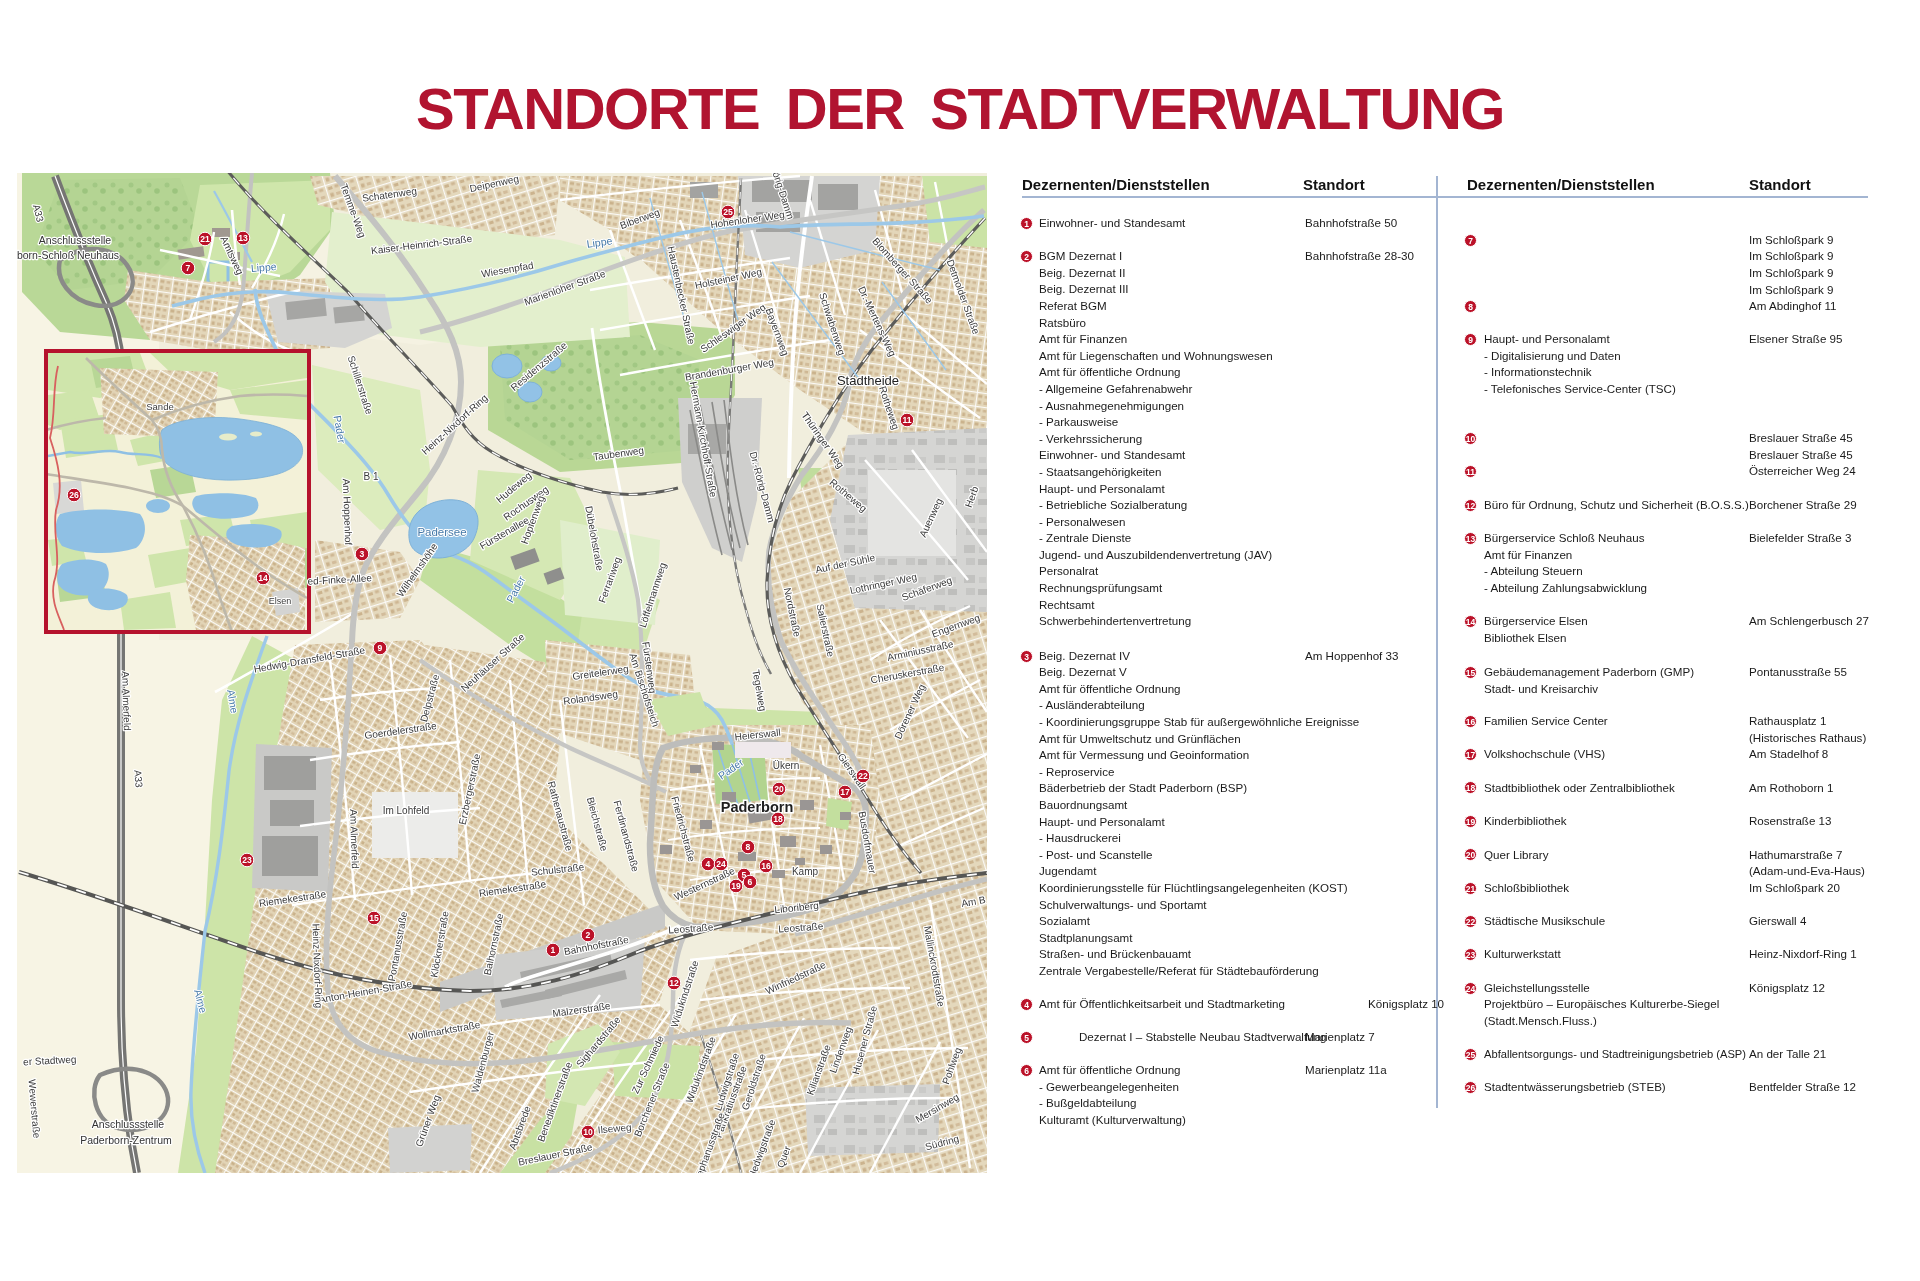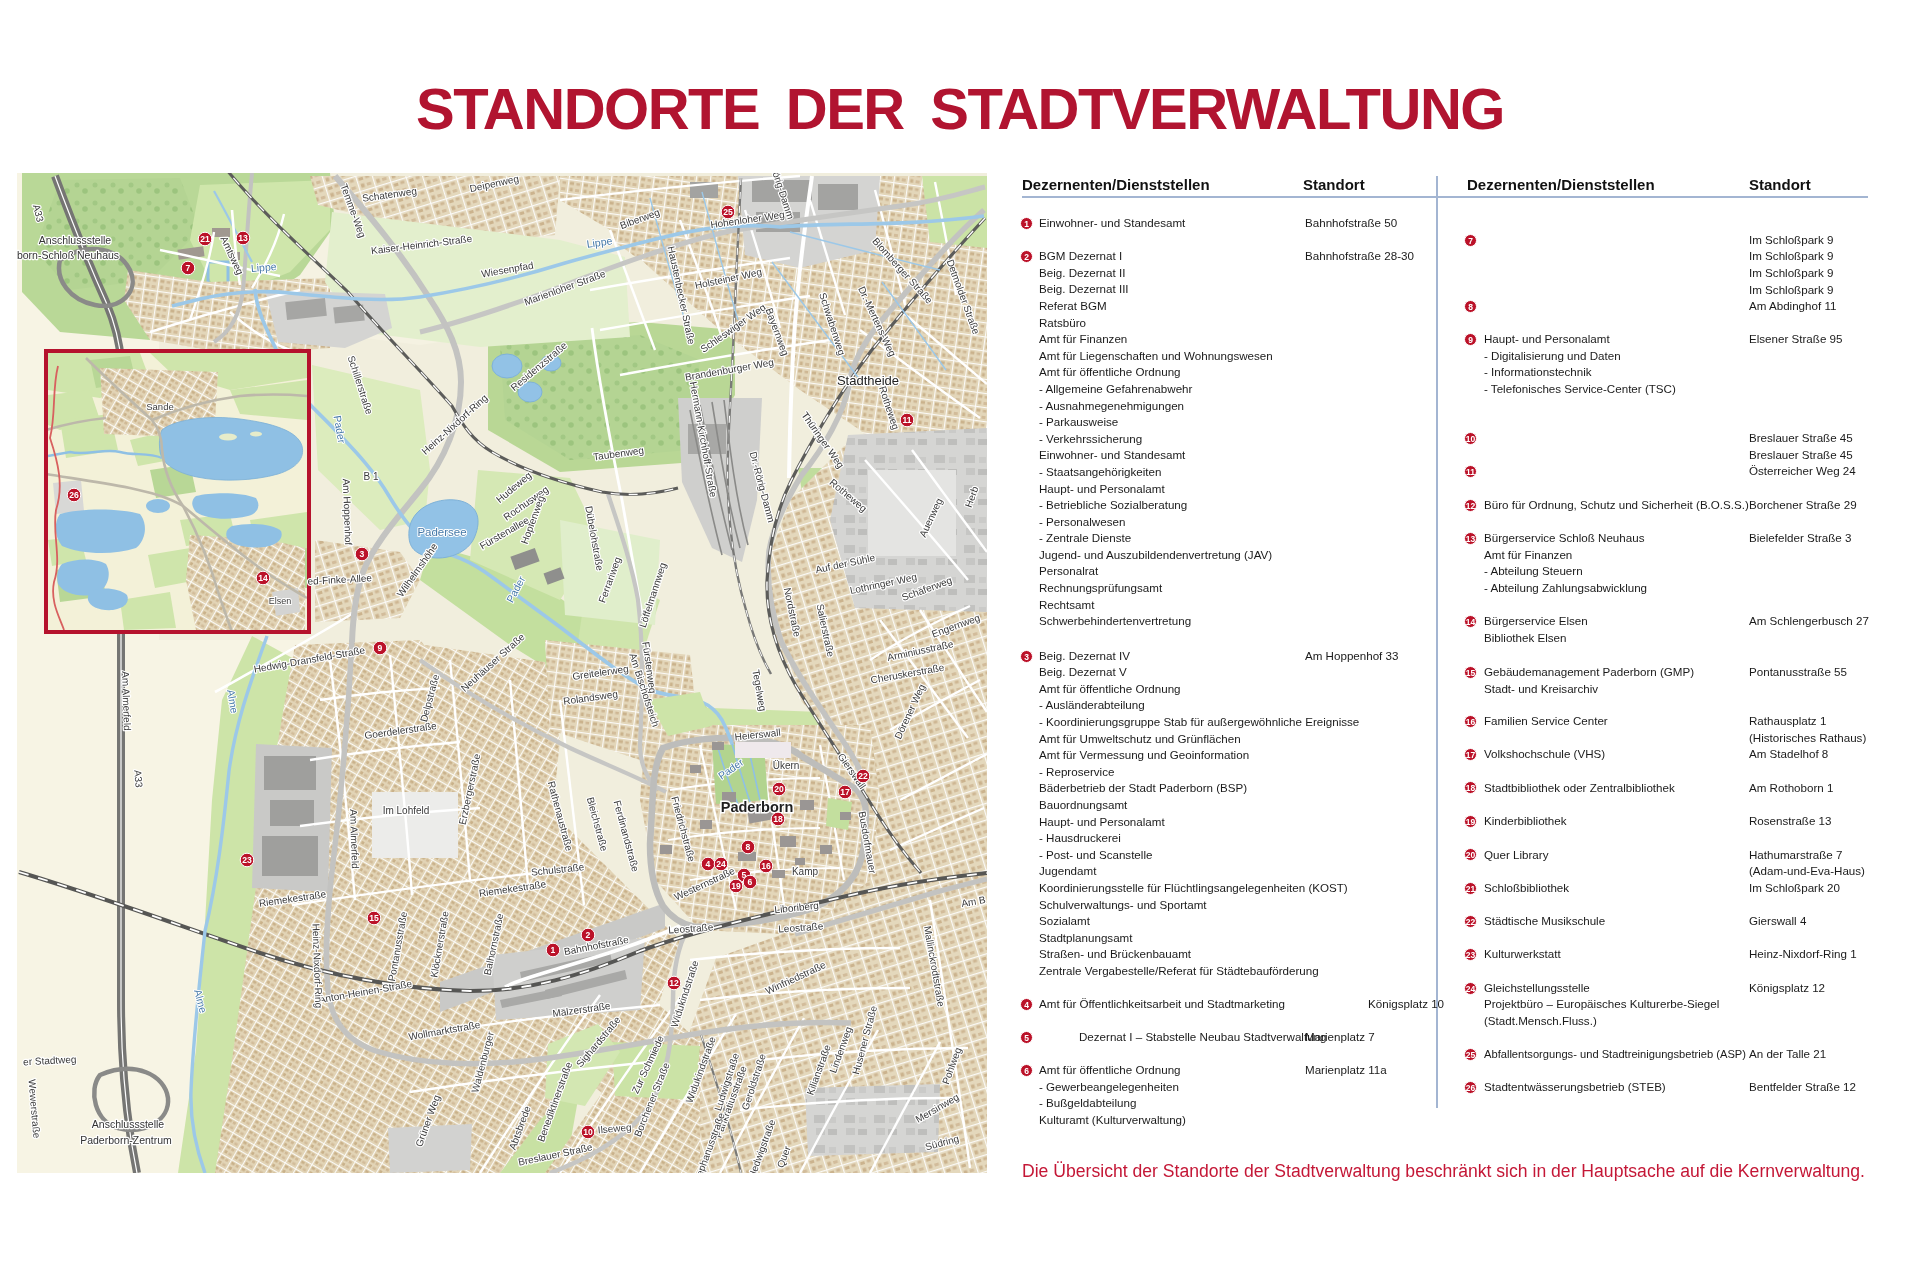--- a/index.html
+++ b/index.html
@@ -166,21 +166,20 @@
 <div class="t" style="left:1484px;top:1045.8px;font-size:11.15px;">Abfallentsorgungs- und Stadtreinigungsbetrieb (ASP)</div>
 
 <div class="s" style="left:1749px;top:1045.8px;">An der Talle 21</div>
 
 <div class="bdg" style="left:1464px;top:1080.9px;">26</div>
 
 <div class="t" style="left:1484px;top:1079.1px;">Stadtentwässerungsbetrieb (STEB)</div>
 
 <div class="s" style="left:1749px;top:1079.1px;">Bentfelder Straße 12</div>
 
-<div style="position:absolute;left:1022px;top:1161px;font-size:17.6px;color:#c41736;white-space:pre;">Die Übersicht der Standorte der Stadtverwaltung beschränkt sich in der Hauptsache auf die Kernverwaltung.</div>
 
 <svg width="1920" height="1281" viewBox="0 0 1920 1281" style="position:absolute;left:0;top:0;">
 <defs>
 <clipPath id="mapclip">
           <rect x="17" y="173" width="970" height="1000"></rect>
         </clipPath>
 <pattern id="res1" width="14" height="14" patternUnits="userSpaceOnUse" patternTransform="rotate(8)">
 <rect width="14" height="14" fill="#e3d6b9"></rect>
 <rect x="2" y="2.5" width="4" height="3" fill="#cab28c"></rect>
 <rect x="8.5" y="3" width="3.5" height="2.5" fill="#ceb794"></rect>

